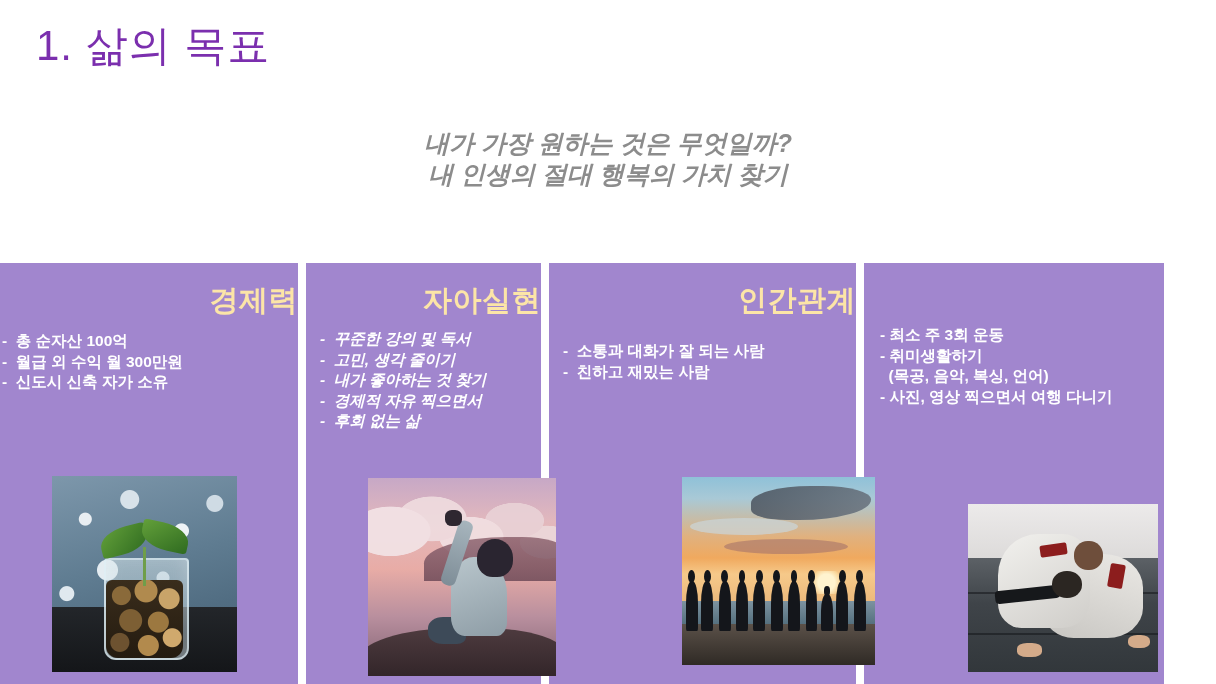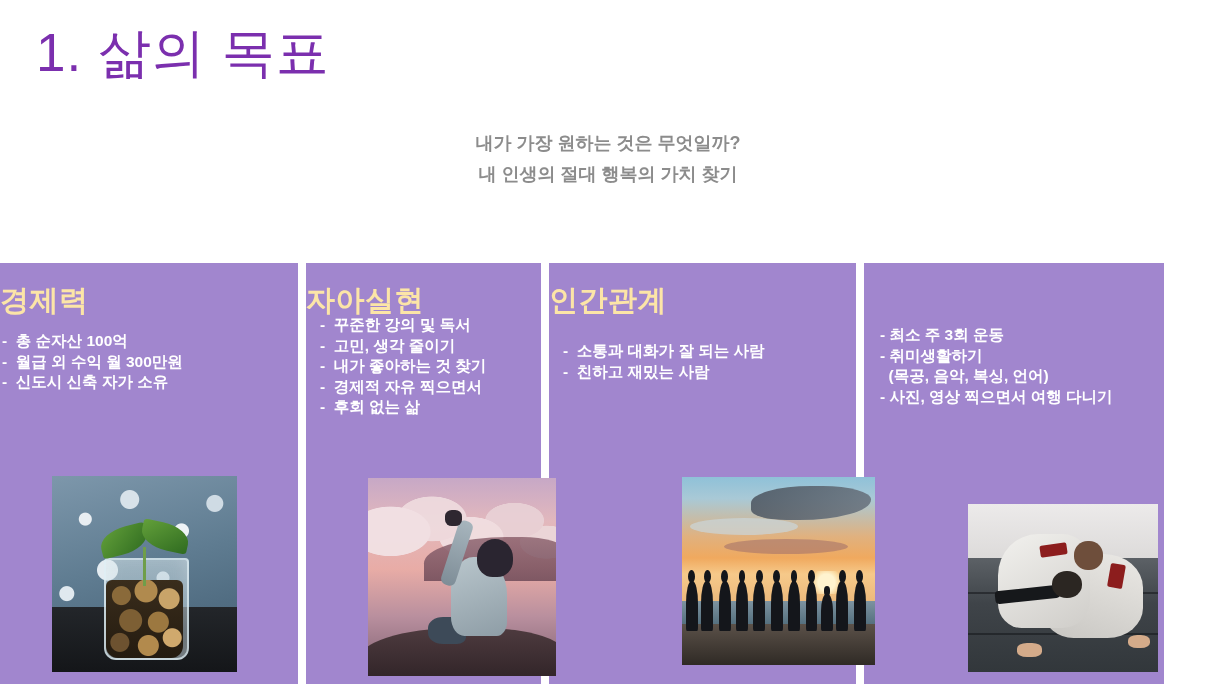--- a/index.html
+++ b/index.html
@@ -13,38 +13,39 @@
     position: relative;
     overflow: hidden;
     font-family: "Liberation Sans", "DejaVu Sans", sans-serif;
   }
 
   
   #slide-title {
     position: absolute;
     left: 36px;
     top: 18px;
-    font-size: 53px;
+    font-size: 42px;
     font-weight: 400;
     color: #7B2FAE;
     letter-spacing: 1px;
     white-space: pre;
   }
 
   
   #subtitle-block {
     position: absolute;
     left: 0;
     top: 128px;
     width: 1216px;
     text-align: center;
     color: #8C8C8C;
-    font-size: 18px;
+    font-size: 25px;
     font-weight: 700;
     line-height: 31px;
+    font-style: italic;
   }
   #subtitle-block .sub-line {
     display: block;
     white-space: pre;
   }
 
   
   #columns {
     position: absolute;
     left: 0;
@@ -64,39 +65,39 @@
   .col-0 { width: 298px; }
   .col-1 { width: 235px; }
   .col-2 { width: 307px; }
   .col-3 { width: 300px; }
 
   .col-heading {
     position: absolute;
     top: 18px;
     left: 0;
     width: 100%;
-    text-align: left;
+    text-align: right;
     color: #FCE5A7;
     font-size: 29px;
     font-weight: 700;
     letter-spacing: 0.5px;
     white-space: pre;
   }
 
   .bullets {
     position: absolute;
     left: 0;
     width: 100%;
     color: #FFFFFF;
     font-size: 15.5px;
     font-weight: 700;
     line-height: 20.5px;
   }
   .col-0 .bullets { top: 68px; padding-left: 2px; }
-  .col-1 .bullets { top: 52px; padding-left: 14px; }
+  .col-1 .bullets { top: 66px; padding-left: 14px; font-style: italic; }
   .col-2 .bullets { top: 78px; padding-left: 14px; }
   .col-3 .bullets { top: 62px; padding-left: 16px; }
 
   .bullet-line {
     display: block;
     white-space: pre;
   }
 
   
   .photo {

